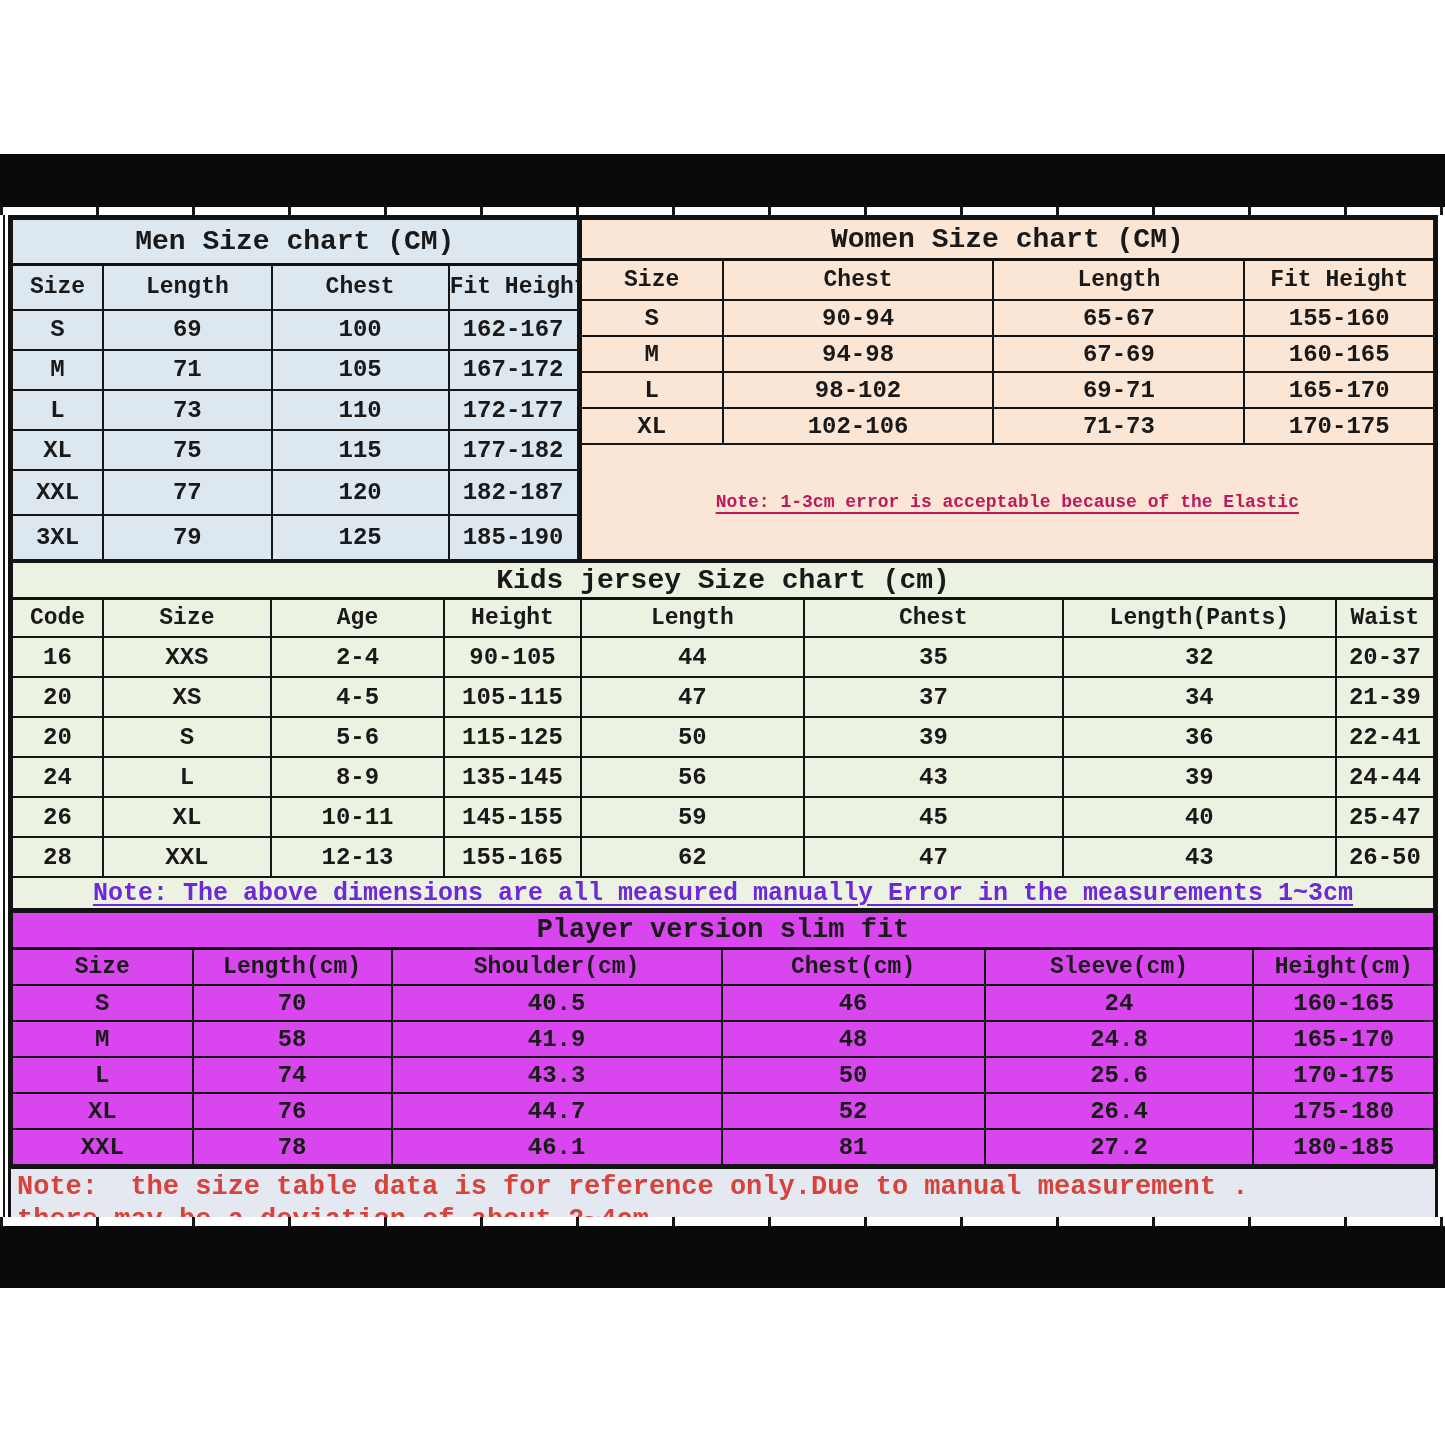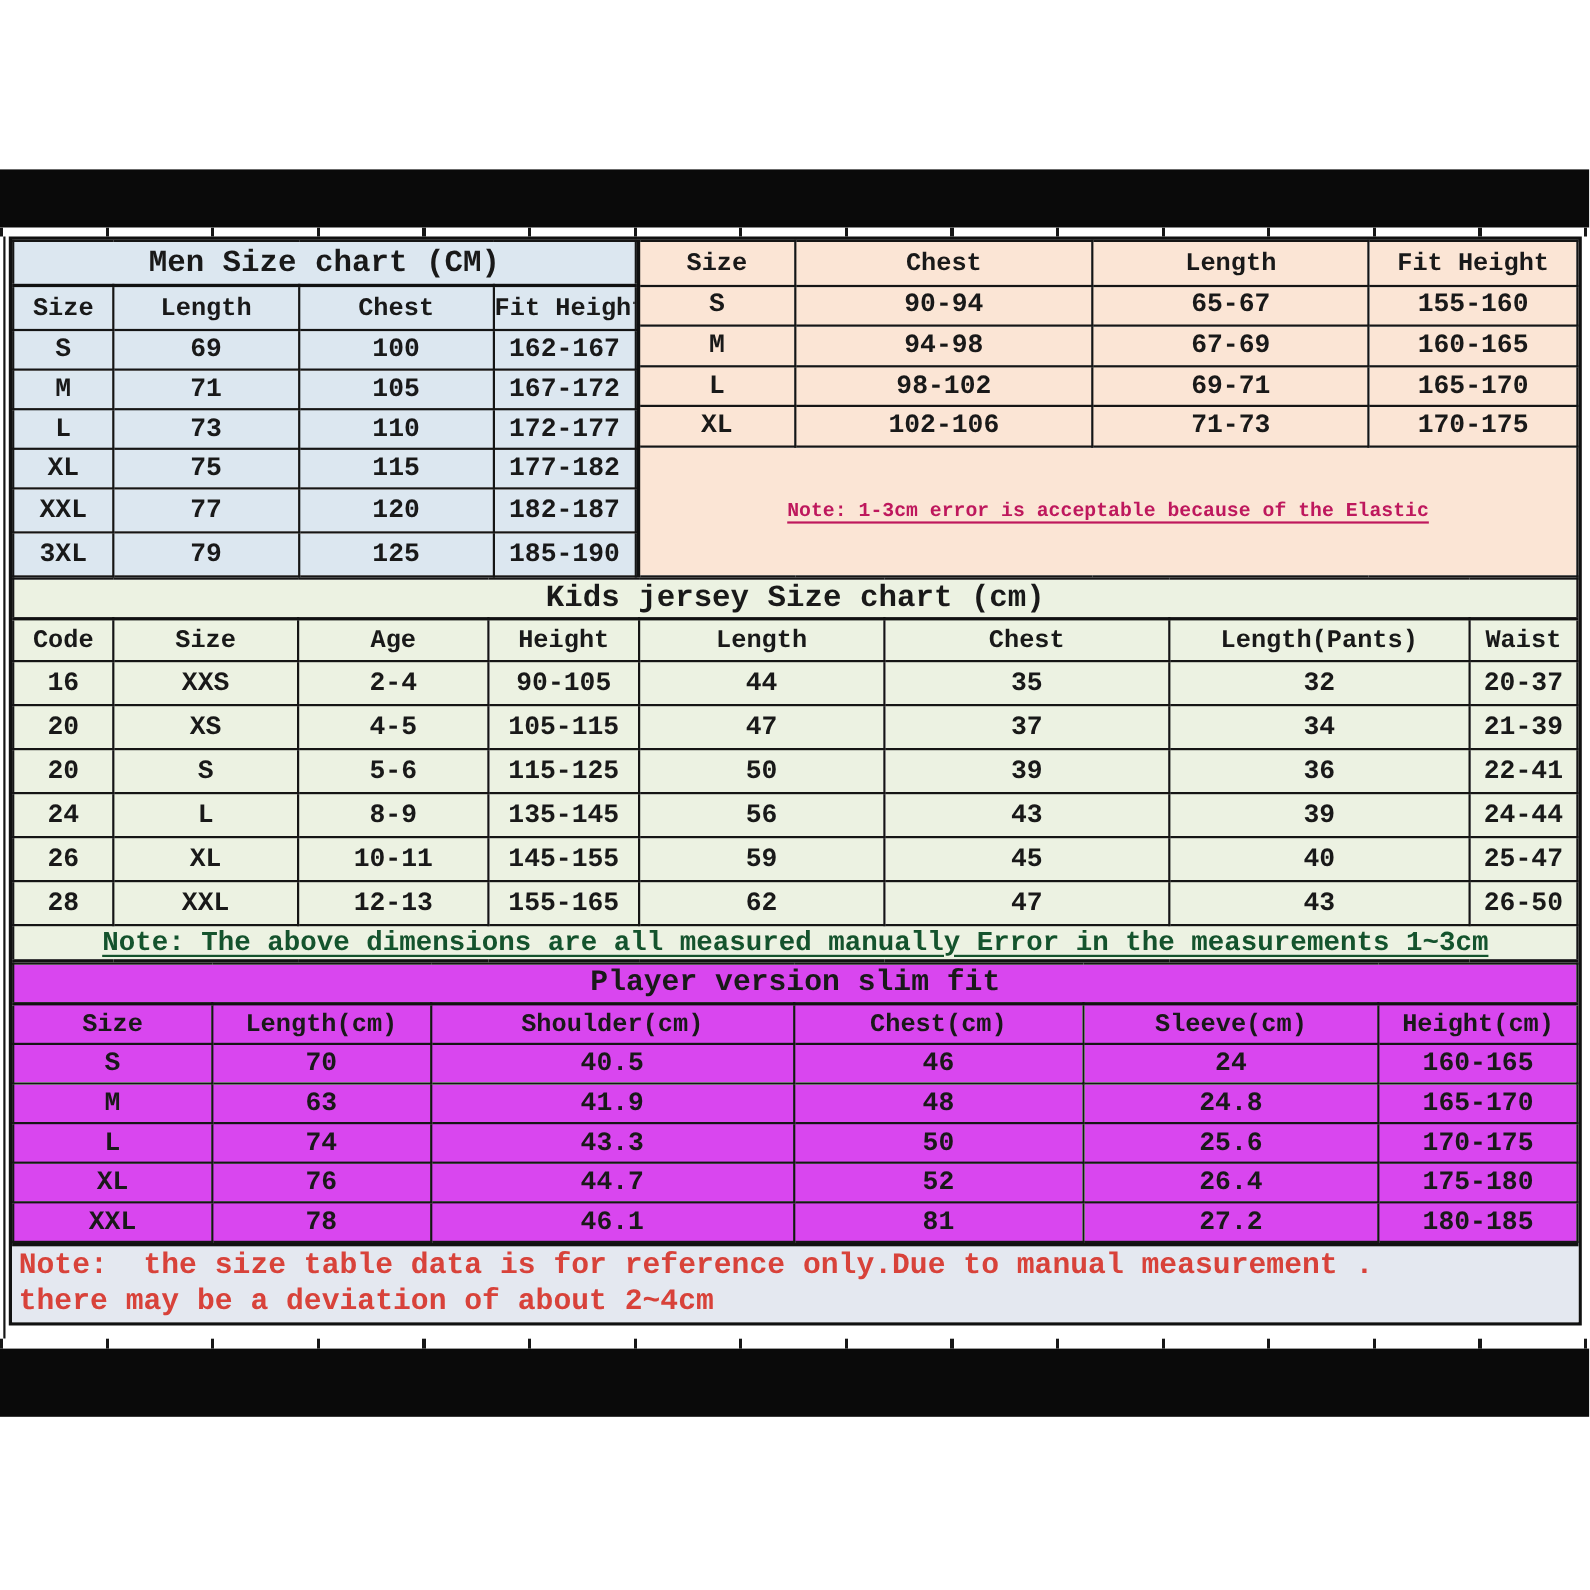--- a/index.html
+++ b/index.html
@@ -29,21 +29,21 @@
   tr.rt td{height:38px;}
   tr.rh td{height:38px;font-size:23px;}
   tr.r34 td{height:34px;}
   tr.r38 td{height:38px;}
   tr.kt td{height:34px;}
   tr.kh td{height:36px;font-size:23px;}
   tr.pt td{height:34px;font-size:27px;}
   tr.ph td{height:34px;font-size:23px;}
   td.wnote{height:114px;color:#be185d;font-size:18px;text-decoration:underline;
            text-decoration-thickness:2px;text-underline-offset:5px;}
-  tr.knote td{height:30px;color:#14532d;font-size:25px;text-decoration:underline;
+  tr.knote td{height:30px;color:#6d28d9;font-size:25px;text-decoration:underline;
               text-decoration-thickness:2px;text-underline-offset:4px;border-bottom:3px solid #111;}
   #footnote{background:#e4e8f0;border-top:3px solid #111;height:72px;padding:2px 0 0 6px;
             color:#d8423a;font-size:27px;line-height:33px;text-align:left;box-sizing:border-box;}
   #footnote div{white-space:pre;}
 </style>
 </head>
 <body>
 
 <div id="screen">
 
@@ -112,20 +112,23 @@
         </table>
 
       <table class="chart women">
         <colgroup>
             <col style="width:16.7%">
             <col style="width:31.7%">
             <col style="width:29.4%">
             <col style="width:22.2%">
           </colgroup>
         <tbody>
+            <tr class="rt">
+              <td colspan="4" class="title wbg">Women Size chart (CM)</td>
+            </tr>
         <tr class="rh">
           <td class="wbg">Size</td>
           <td class="wbg">Chest</td>
           <td class="wbg">Length</td>
           <td class="wbg">Fit Height</td>
         </tr>
         <tr class="r34">
           <td class="wbg">S</td>
           <td class="wbg">90-94</td>
           <td class="wbg">65-67</td>
@@ -272,21 +275,21 @@
       <tr class="r34">
         <td class="pbg">S</td>
         <td class="pbg">70</td>
         <td class="pbg">40.5</td>
         <td class="pbg">46</td>
         <td class="pbg">24</td>
         <td class="pbg">160-165</td>
       </tr>
       <tr class="r34">
         <td class="pbg">M</td>
-        <td class="pbg">63</td>
+        <td class="pbg">58</td>
         <td class="pbg">41.9</td>
         <td class="pbg">48</td>
         <td class="pbg">24.8</td>
         <td class="pbg">165-170</td>
       </tr>
       <tr class="r34">
         <td class="pbg">L</td>
         <td class="pbg">74</td>
         <td class="pbg">43.3</td>
         <td class="pbg">50</td>

